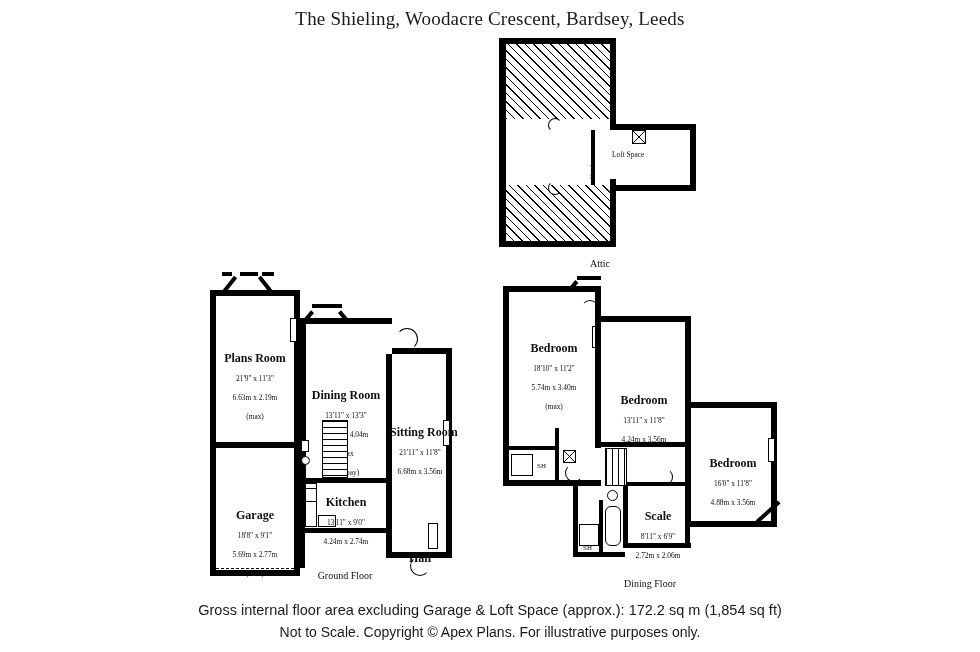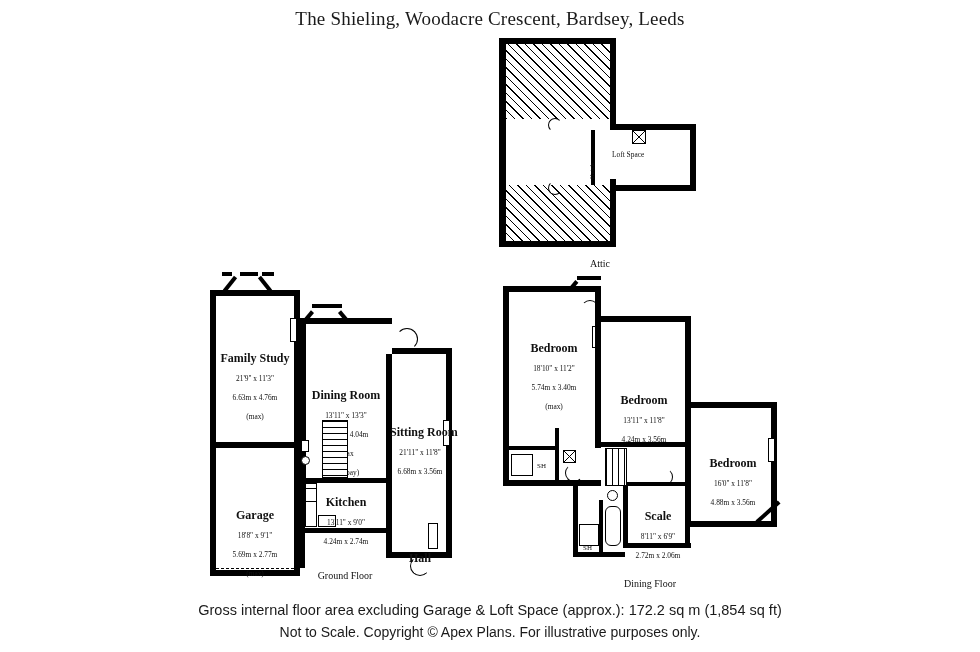--- a/index.html
+++ b/index.html
@@ -184,23 +184,23 @@
 
   <div class="w" style="left:28px; top:5px; width:4px; height:18px; transform:rotate(38deg); transform-origin:center;"></div>
   <div class="w" style="left:40px; top:2px; width:18px; height:4px;"></div>
   <div class="w" style="left:63px; top:5px; width:4px; height:18px; transform:rotate(-38deg); transform-origin:center;"></div>
   <div class="w" style="left:22px; top:2px; width:10px; height:4px;"></div>
   <div class="w" style="left:62px; top:2px; width:12px; height:4px;"></div>
 
   <div class="fx" style="left:90px; top:48px; width:7px; height:24px; background:#fff;"></div>
 
   <div class="room" style="left:14px; top:78px; width:82px;">
-    <span class="nm">Family Study</span><br>
+    <span class="nm">Plans Room</span><br>
     <span class="dim">21'9" x 11'3"</span><br>
-    <span class="dim">6.63m x 4.76m</span><br>
+    <span class="dim">6.63m x 2.19m</span><br>
     <span class="dim">(max)</span>
   </div>
 
   <div class="w" style="left:10px; top:172px; width:90px; height:6px;"></div>
   <div class="w" style="left:10px; top:172px; width:6px; height:134px;"></div>
   <div class="w" style="left:10px; top:300px; width:90px; height:6px;"></div>
   <div class="w" style="left:94px; top:172px; width:6px; height:134px;"></div>
 
   <div style="position:absolute; left:16px; top:298px; width:78px; height:0; border-top:1px dashed #000;"></div>
 

